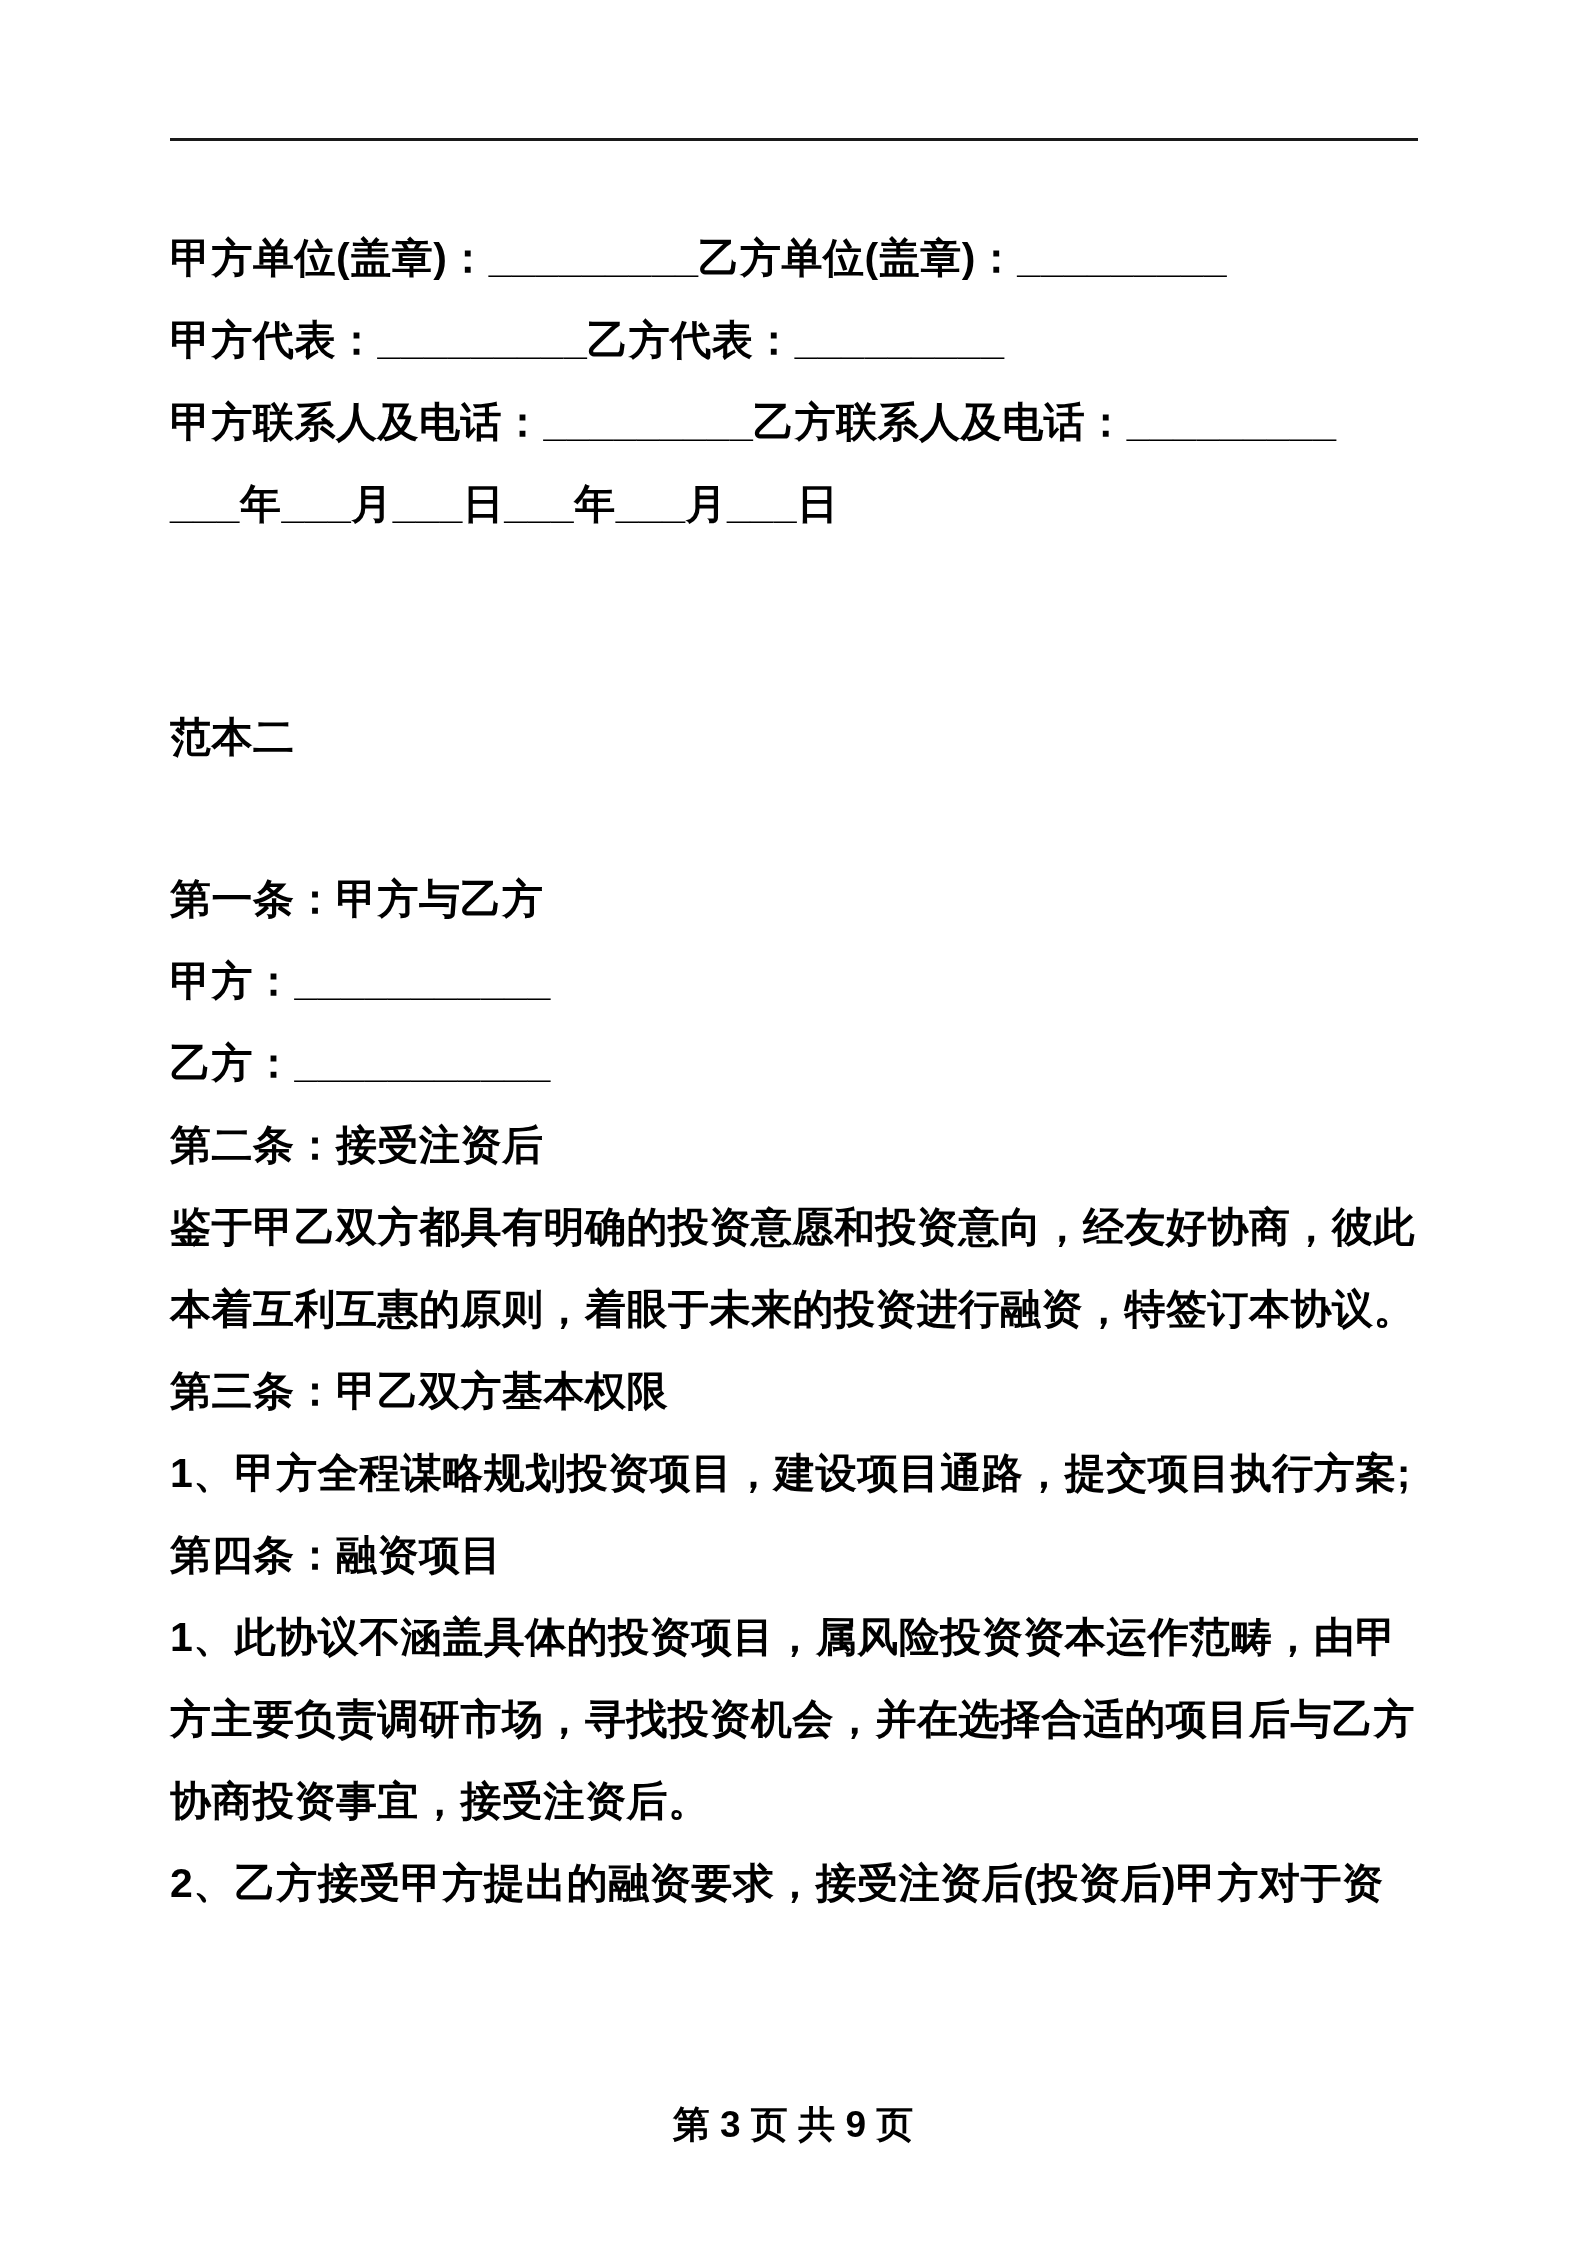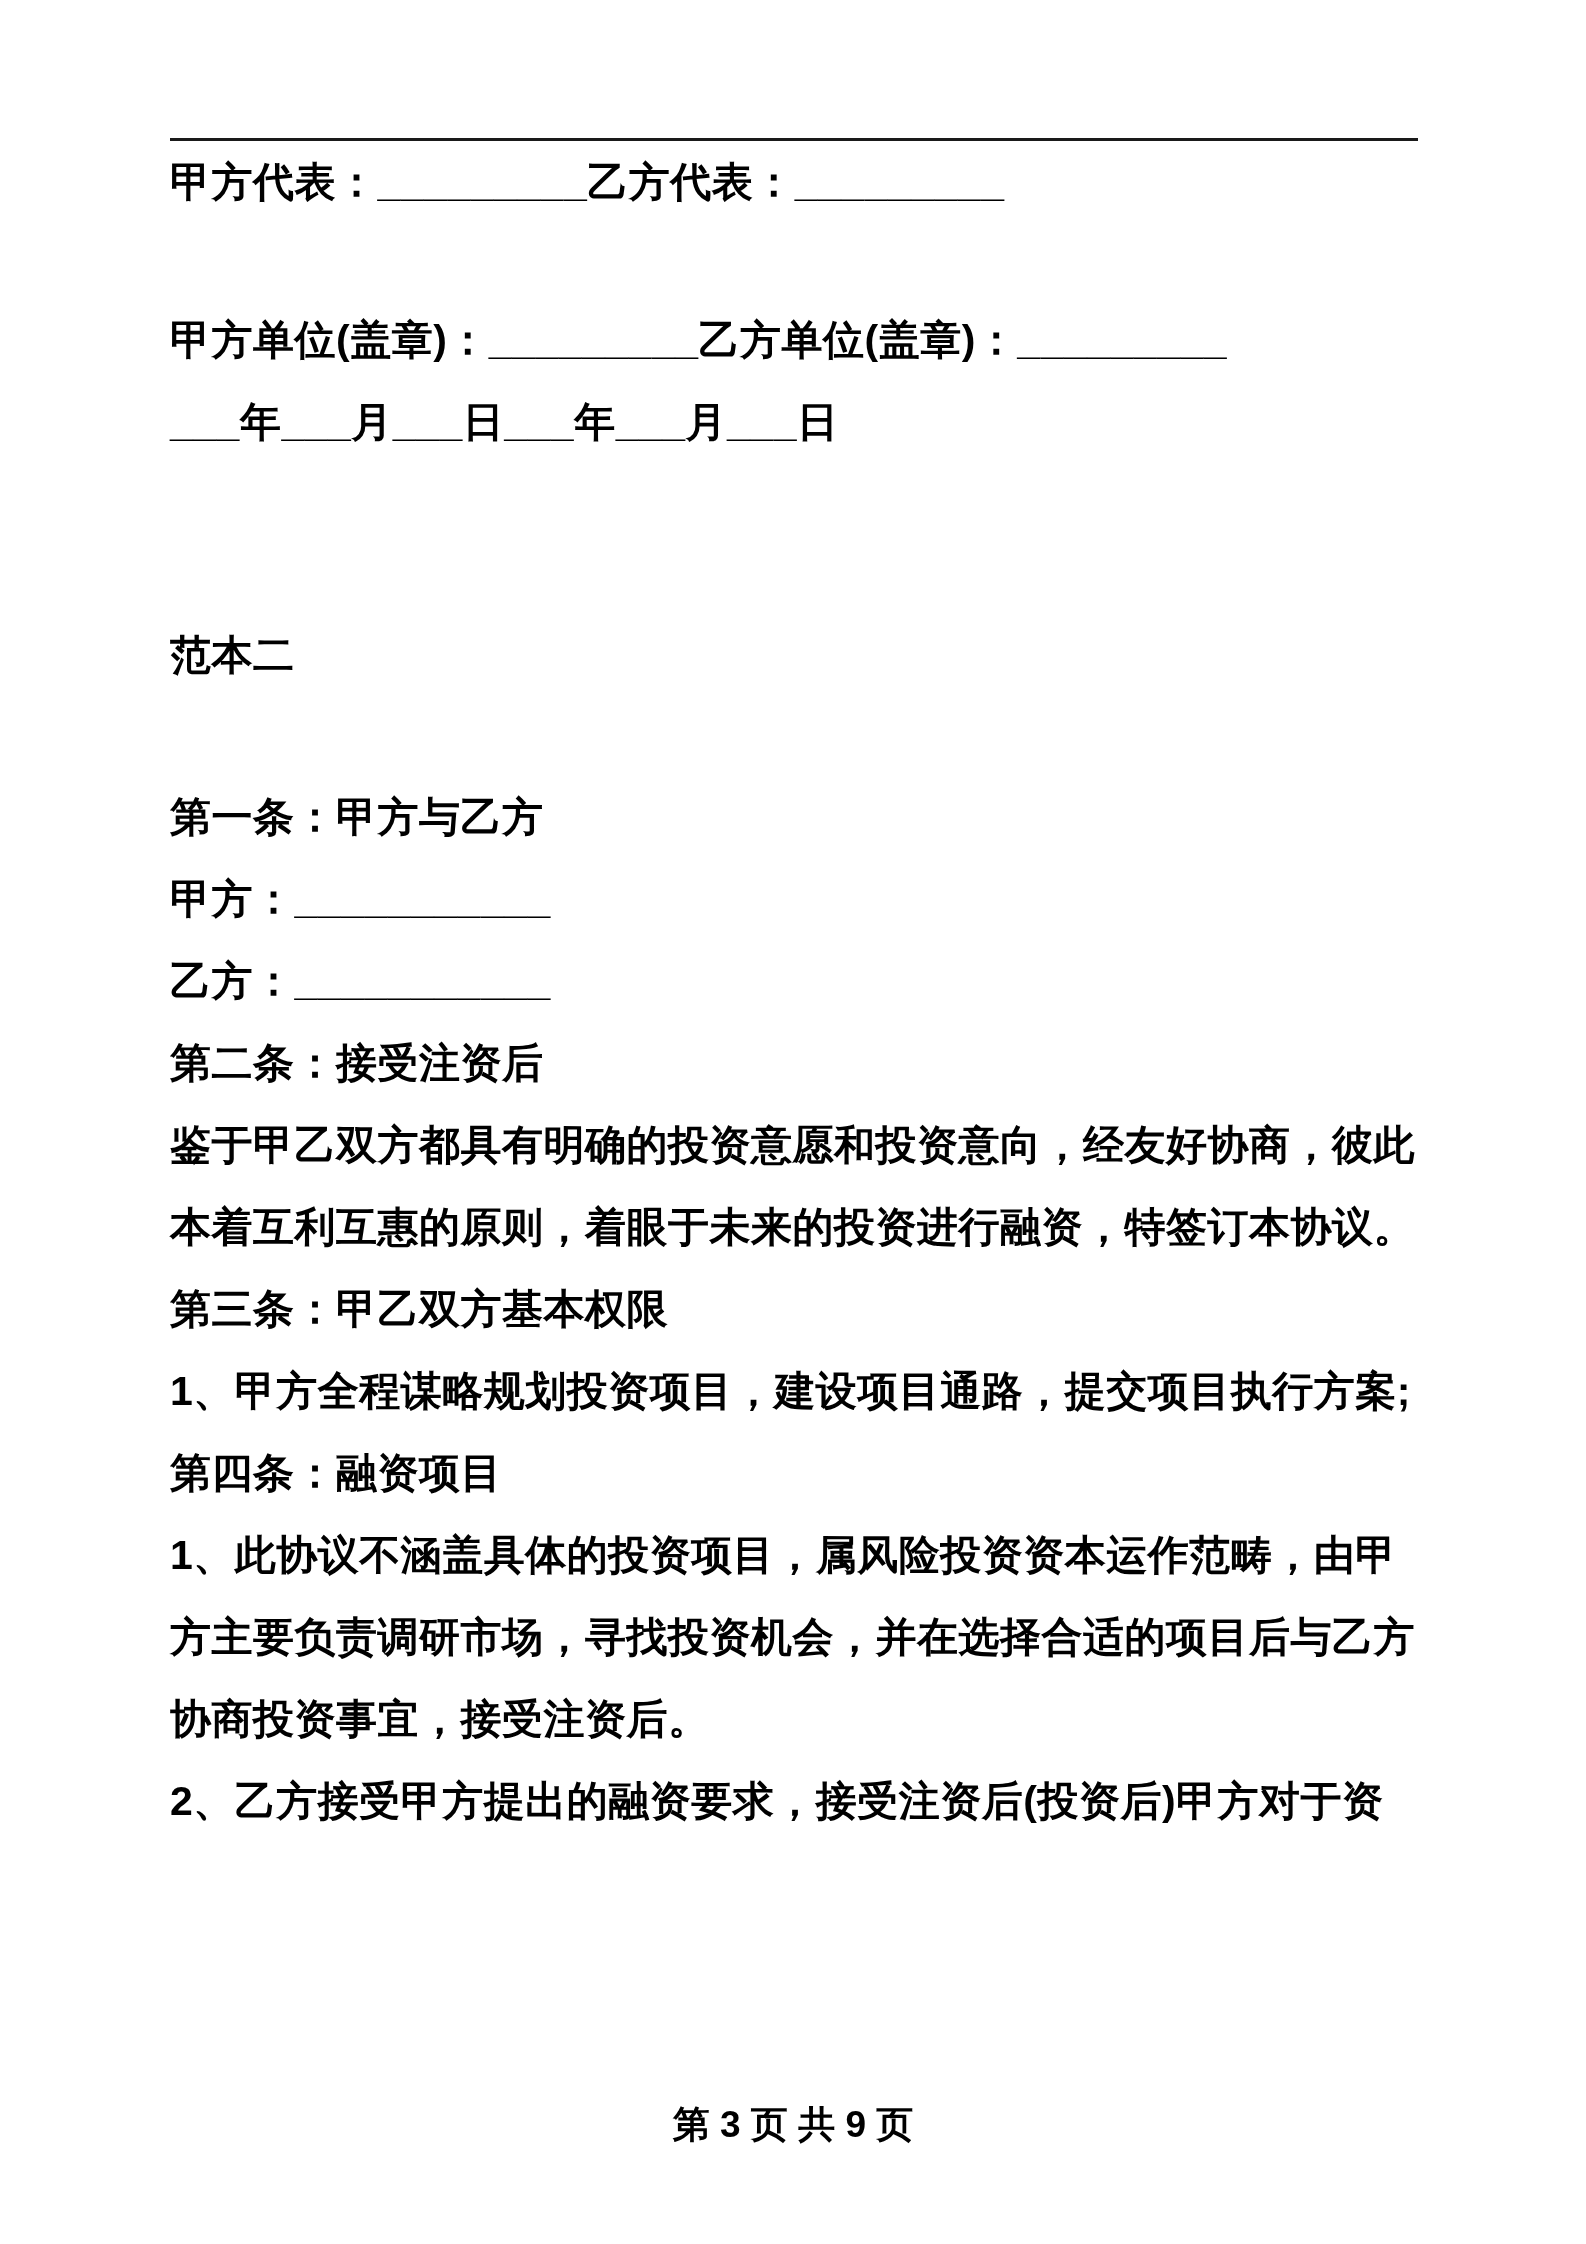--- a/index.html
+++ b/index.html
@@ -57,22 +57,23 @@
 </style>
 </head>
 <body>
 
 <div class="page">
   <div class="content">
 
     <div class="divider"></div>
 
     <div>
+      <p class="line sig-first">甲方单位(盖章)：_________乙方单位(盖章)：_________</p>
       <p class="line">甲方代表：_________乙方代表：_________</p>
-      <p class="line sig-first">甲方单位(盖章)：_________乙方单位(盖章)：_________</p>
+      <p class="line">甲方联系人及电话：_________乙方联系人及电话：_________</p>
       <p class="line">___年___月___日___年___月___日</p>
     </div>
 
     <p class="line template-label">范本二</p>
 
     <div>
       <p class="line body-first">第一条：甲方与乙方</p>
       <p class="line">甲方：___________</p>
       <p class="line">乙方：___________</p>
       <p class="line">第二条：接受注资后</p>

